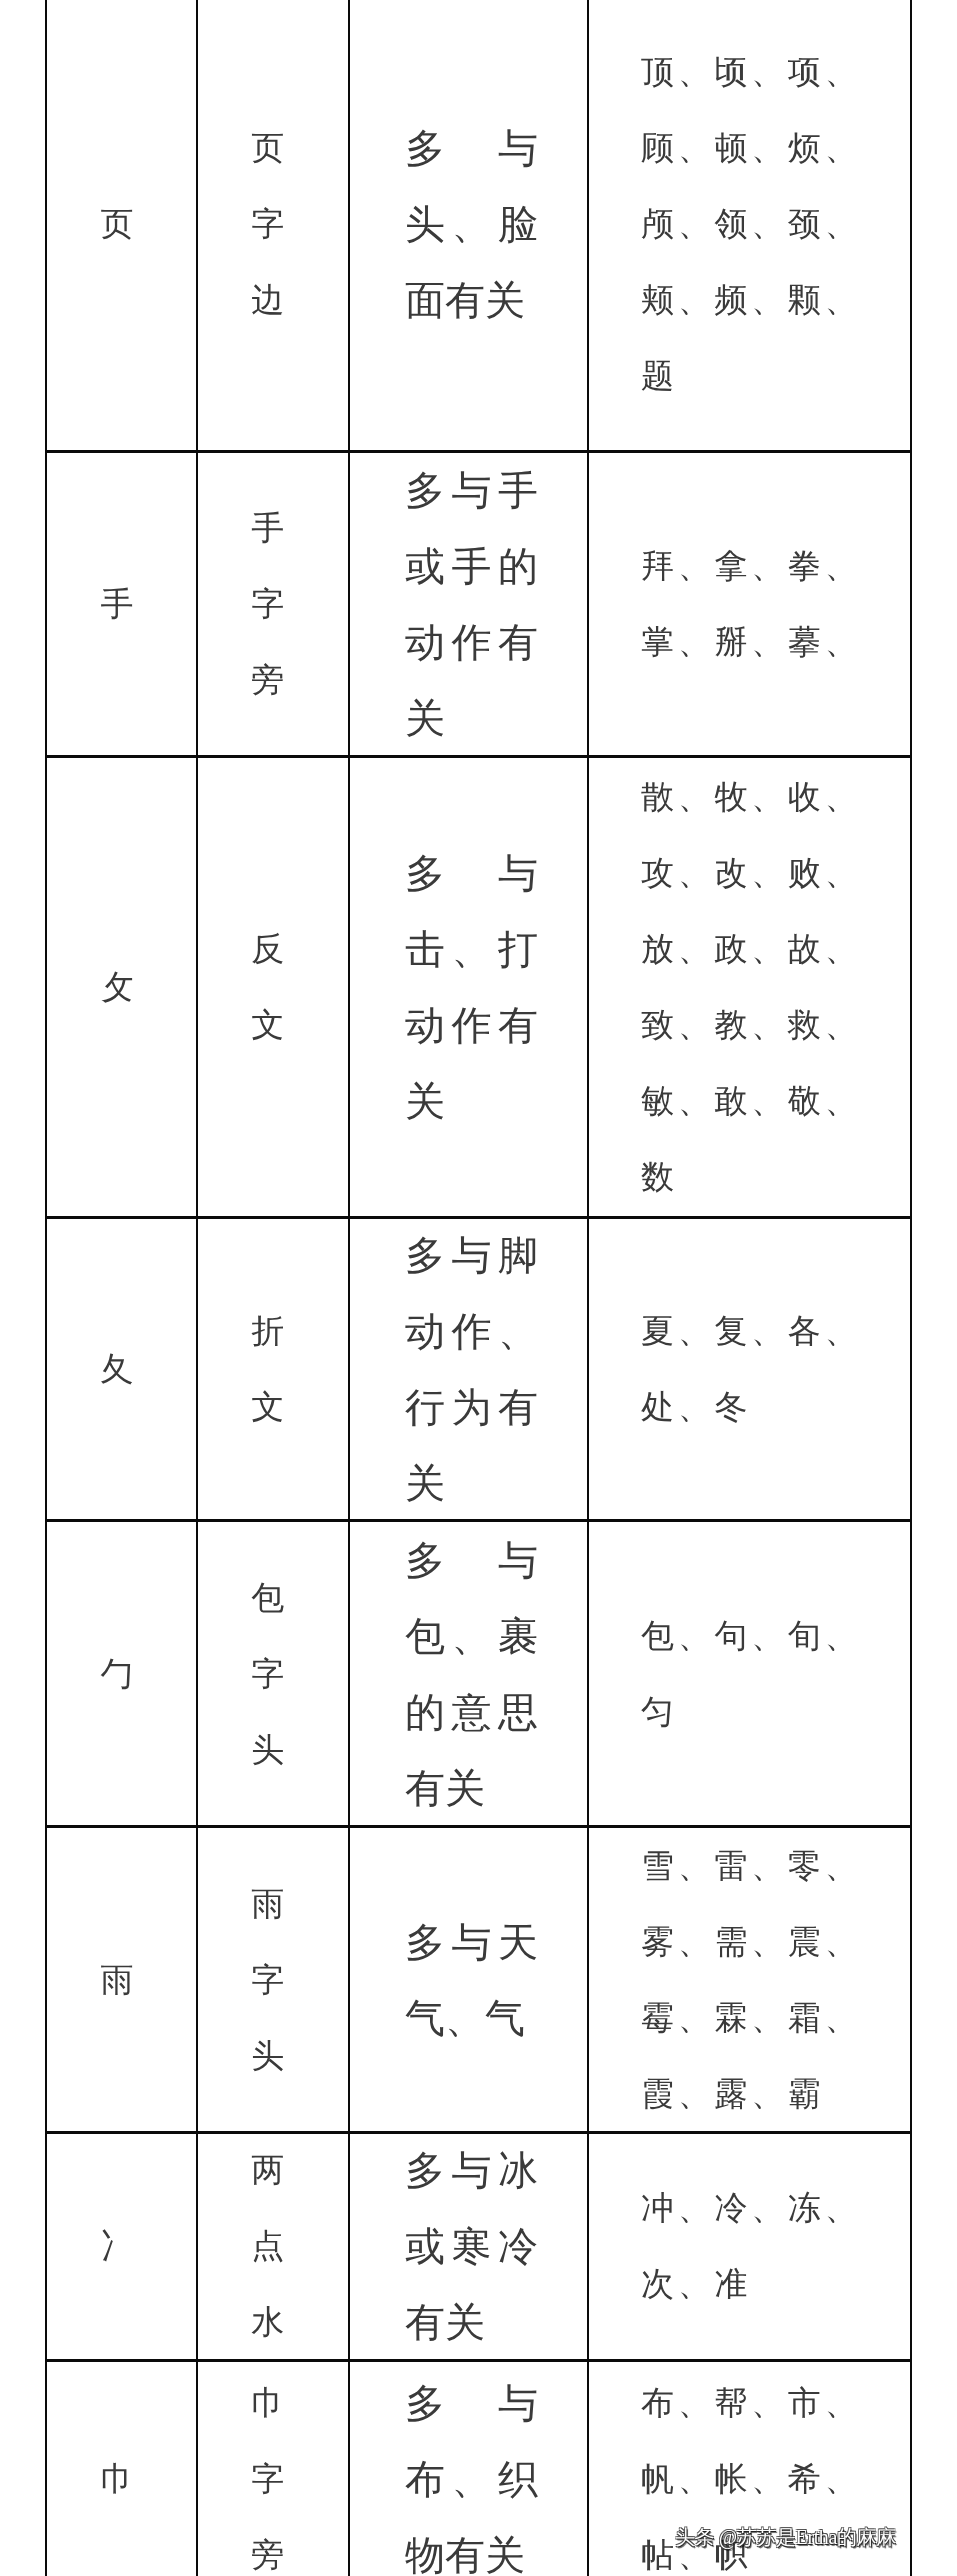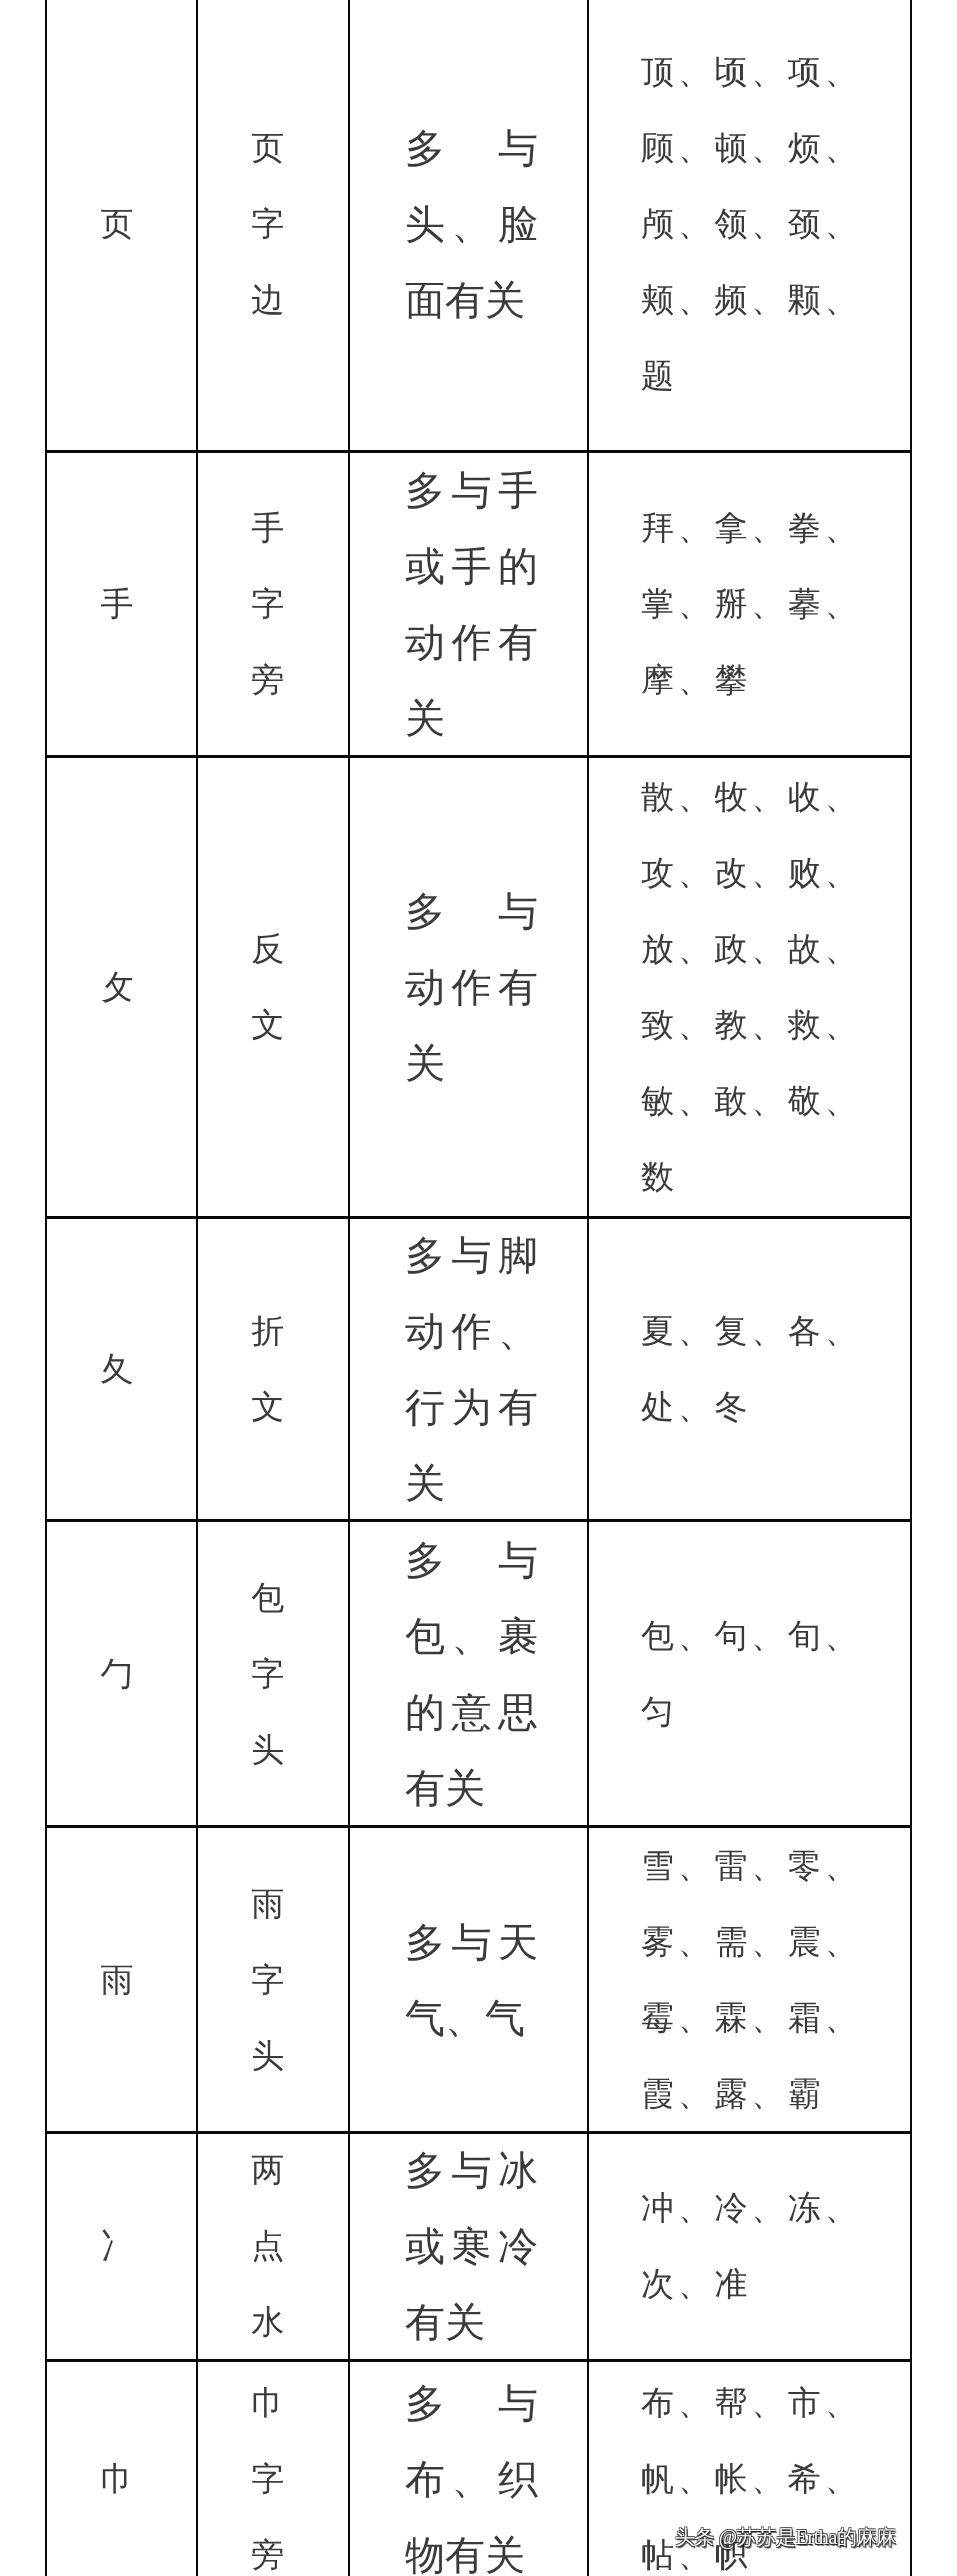--- a/index.html
+++ b/index.html
@@ -151,37 +151,37 @@
           <span class="meaning-line">多与手</span>
           <span class="meaning-line">或手的</span>
           <span class="meaning-line">动作有</span>
           <span class="meaning-line">关</span>
         </div>
       </div>
       <div class="cell c4">
         <div class="examples-lines">
           <span class="example-line">拜、拿、拳、</span>
           <span class="example-line">掌、掰、摹、</span>
-          <span class="example-line">摩、攀</span>
         </div>
       </div>
     </div>
     <div class="row" style="top: 758px; height: 461px;">
       <div class="cell c1">
         <span class="radical">攵</span>
       </div>
       <div class="cell c2">
         <div class="name-lines">
           <span class="name-char">反</span>
           <span class="name-char">文</span>
         </div>
       </div>
       <div class="cell c3">
         <div class="meaning-lines">
           <span class="meaning-line">多与</span>
+          <span class="meaning-line">击、打</span>
           <span class="meaning-line">动作有</span>
           <span class="meaning-line">关</span>
         </div>
       </div>
       <div class="cell c4">
         <div class="examples-lines">
           <span class="example-line">散、牧、收、</span>
           <span class="example-line">攻、改、败、</span>
           <span class="example-line">放、政、故、</span>
           <span class="example-line">致、教、救、</span>

